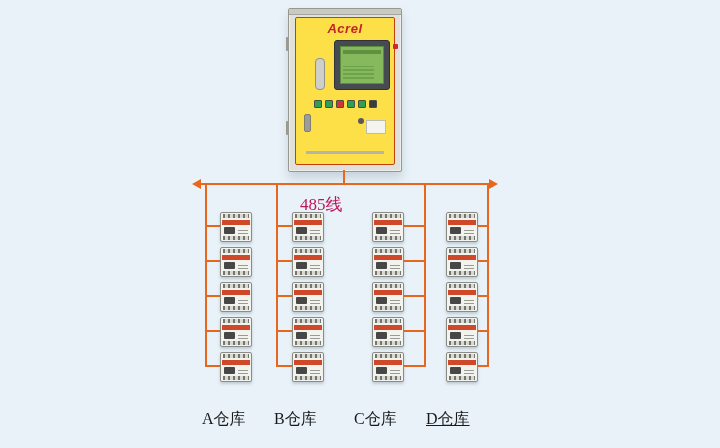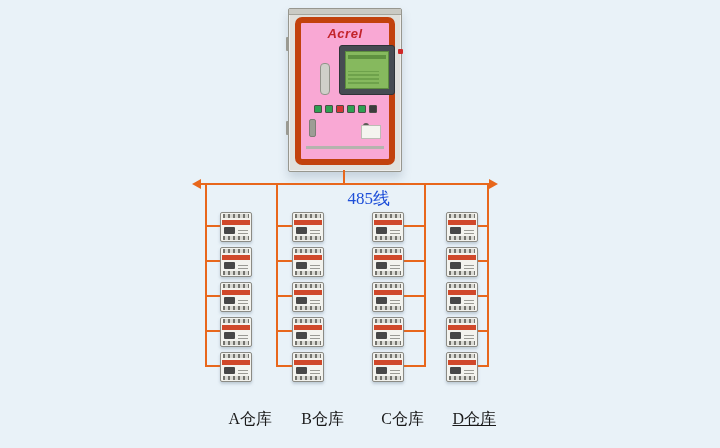--- a/index.html
+++ b/index.html
@@ -3,22 +3,22 @@
 <meta charset="utf-8">
 <style>
   html,body{margin:0;padding:0;background:#fff;font-family:"Liberation Sans",sans-serif;}
   .stage{position:relative;width:720px;height:448px;background:#e9f2f8;overflow:hidden;}
 
   
   .cabinet{position:absolute;left:288px;top:8px;width:112px;height:162px;background:#e0e0dc;
     border:1px solid #97978f;border-radius:2px;
     box-shadow:0 6px 10px rgba(110,130,150,.28), inset 0 0 0 1px rgba(255,255,255,.45);}
   .cab-top{position:absolute;left:0;top:0;right:0;height:5px;background:#cacac4;border-bottom:1px solid #a5a59d;}
-  .cab-door{position:absolute;left:6px;top:8px;right:6px;bottom:6px;background:#f9a8d4;
-    border:6px solid #c2410c;border-radius:7px;}
+  .cab-door{position:absolute;left:6px;top:8px;right:6px;bottom:6px;background:#fde047;
+    border:1px solid #c2410c;border-radius:2px;}
   .hinge{position:absolute;left:-3px;width:3px;height:14px;background:#9a9a92;border-radius:1px;}
   .hinge.h1{top:28px;} .hinge.h2{top:112px;}
   .logo{position:absolute;top:3px;left:0;right:0;text-align:center;color:#c3242b;font-weight:bold;
     font-style:italic;font-size:13px;letter-spacing:.5px;}
   .bezel{position:absolute;left:38px;top:22px;width:54px;height:48px;background:#464b52;
     border:1px solid #2f3338;border-radius:3px;}
   .screen{position:absolute;left:5px;right:5px;top:5px;bottom:5px;background:#86b95e;border:1px solid #5c8c3e;overflow:hidden;}
   .screen:before{content:"";position:absolute;left:2px;right:2px;top:3px;height:4px;background:#5f9140;}
   .screen:after{content:"";position:absolute;left:2px;right:9px;bottom:4px;height:13px;
     background:repeating-linear-gradient(0deg,#6ea24b 0 2px,transparent 2px 4px);}
@@ -33,37 +33,37 @@
   .keyhole{position:absolute;left:62px;top:100px;width:6px;height:6px;background:#5a5a55;border-radius:50%;}
   .sticker{position:absolute;right:8px;top:102px;width:18px;height:12px;background:#f4f4ef;border:1px solid #bcbcb4;}
   .nameplate-line{position:absolute;left:50%;transform:translateX(-50%);bottom:10px;width:78px;height:3px;background:#b4b4ae;}
 
   
   .drop{position:absolute;left:343px;top:170px;width:2px;height:14px;background:var(--bus,#e8671c);}
   .bus{position:absolute;left:200px;top:183px;width:290px;height:2px;background:var(--bus,#e8671c);}
   .arrow{position:absolute;top:179px;width:0;height:0;border-top:5px solid transparent;border-bottom:5px solid transparent;}
   .arrow.left{left:192px;border-right:9px solid var(--bus,#e8671c);}
   .arrow.right{left:489px;border-left:9px solid var(--bus,#e8671c);}
-  .bus-label{position:absolute;left:300px;top:187px;width:90px;text-align:right;
-    font-family:"Liberation Serif",serif;font-size:17px;color:#1d4ed8;}
+  .bus-label{position:absolute;left:300px;top:193px;width:90px;text-align:left;
+    font-family:"Liberation Serif",serif;font-size:17px;color:#be185d;}
   .vline{position:absolute;top:184px;width:2px;height:183px;background:var(--bus,#e8671c);}
   .stub{position:absolute;height:2px;background:var(--bus,#e8671c);}
 
   
   .device{position:absolute;width:30px;height:28px;background:#f3f3ee;border:1px solid #8b8b85;
     border-radius:2px;box-shadow:0 2px 3px rgba(110,130,150,.35);}
   .dev-term{position:absolute;left:2px;right:2px;height:4px;
     background:repeating-linear-gradient(90deg,#74746e 0 2px,#d9d9d3 2px 5px);}
   .dev-term.top{top:1px;} .dev-term.bottom{bottom:1px;}
   .dev-band{position:absolute;left:1px;right:1px;top:7px;height:5px;background:var(--band,#d0482a);}
   .dev-screen{position:absolute;left:3px;top:14px;width:11px;height:7px;background:#474747;border-radius:1px;}
   .dev-lines{position:absolute;right:3px;top:15px;width:10px;height:6px;
     background:repeating-linear-gradient(0deg,#9a9a94 0 1px,transparent 1px 3px);}
 
-  .col-label{position:absolute;top:409px;width:70px;text-align:right;
+  .col-label{position:absolute;top:409px;width:70px;text-align:left;
     font-family:"Liberation Serif",serif;font-size:16px;color:#1a1a1a;}
 </style>
 </head>
 <body>
 
 <div class="stage" style="background: rgb(233, 242, 248); --bus: #e8671c; --band: #d0482a;">
 
   <div class="cabinet">
     <div class="hinge h1"></div>
     <div class="hinge h2"></div>

